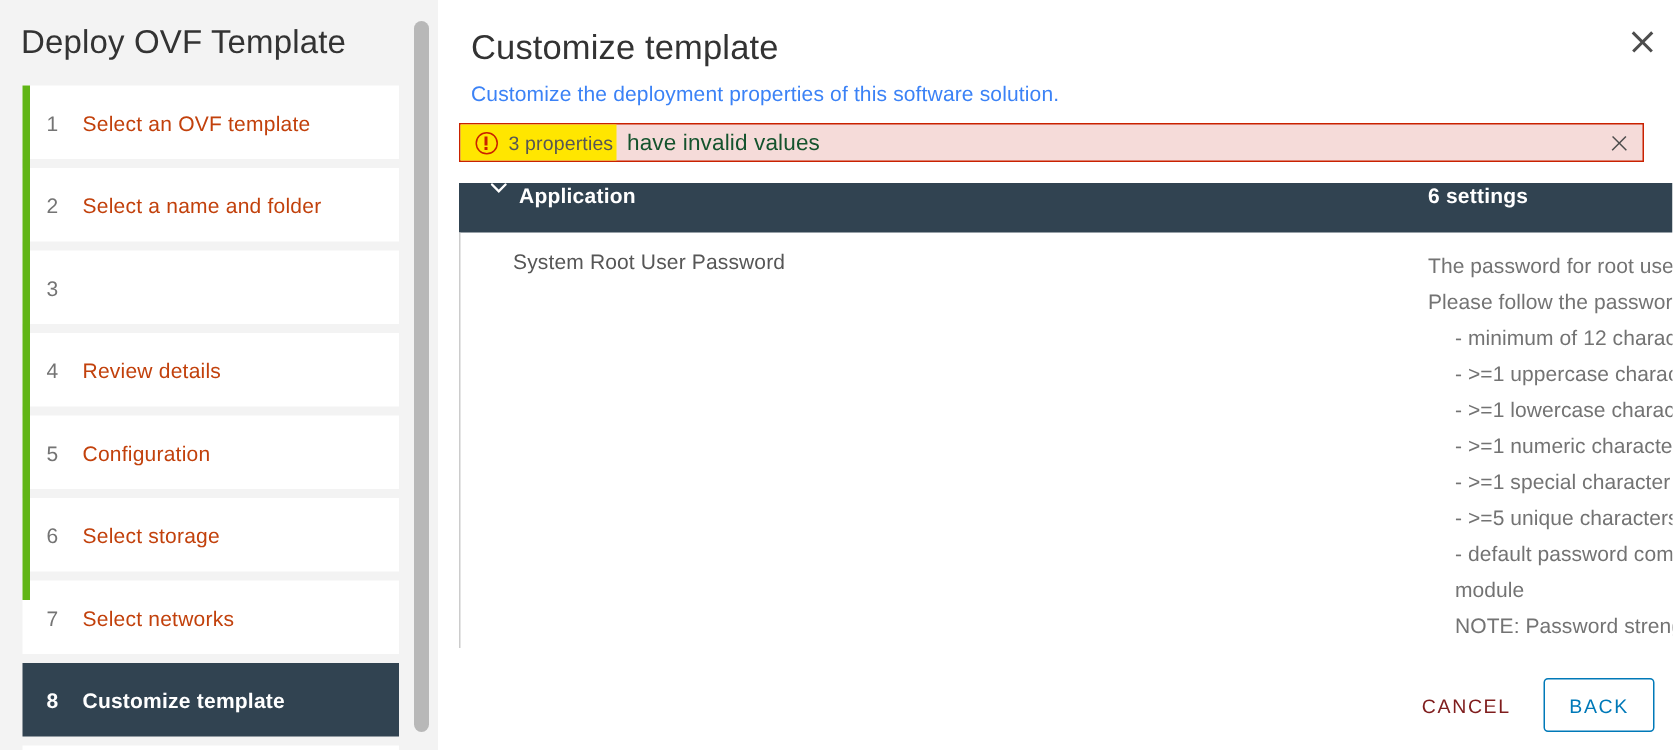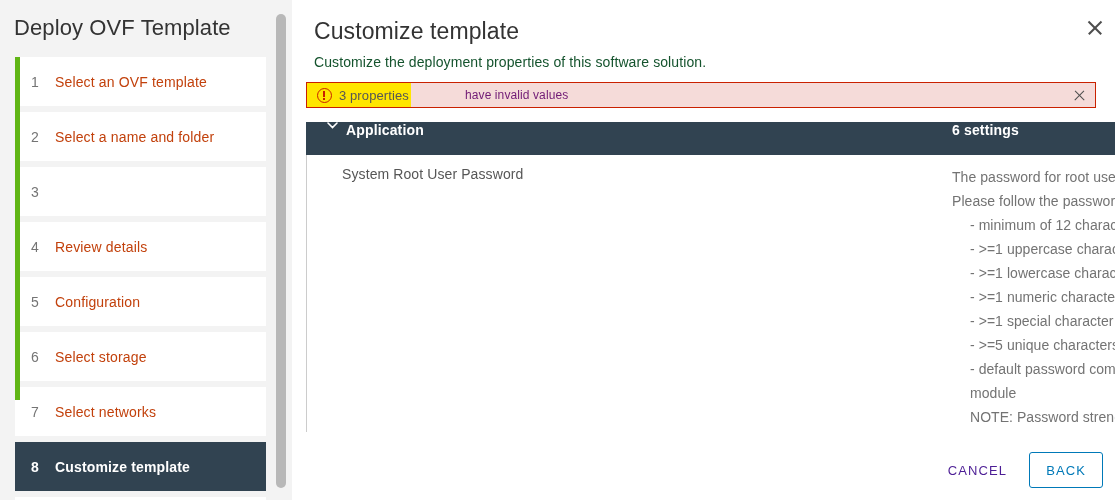--- a/index.html
+++ b/index.html
@@ -159,38 +159,37 @@
     letter-spacing: 0.1px;
     line-height: 30px;
     white-space: nowrap;
   }
 
   #page-subtitle {
     position: absolute;
     left: 22px;
     top: 54px;
     font-size: 14px;
-    color: #14532d;
+    color: #3b82f6;
     letter-spacing: 0.1px;
     white-space: nowrap;
   }
 
   
   #alert-banner {
     position: absolute;
     left: 14px;
     top: 82px;
     width: 790px;
     height: 26px;
     background: #f5dbd9;
     border: 1px solid #c92100;
     box-sizing: border-box;
     display: flex;
     align-items: center;
-    padding-left: 47px;
   }
   #alert-highlight {
     position: absolute;
     left: 0px;
     top: 0px;
     height: 24px;
     background: #ffe600;
     display: flex;
     align-items: center;
     padding-right: 0px;
@@ -224,22 +223,22 @@
     height: 1.6px;
     background: #c92100;
   }
   #alert-strong {
     font-size: 13px;
     color: #565656;
     letter-spacing: 0.1px;
     padding-right: 2px;
   }
   #alert-rest {
-    font-size: 12px;
-    color: #701a75;
+    font-size: 15px;
+    color: #14532d;
     letter-spacing: 0.1px;
     margin-left: 0px;
     padding-left: 3px;
   }
   #alert-close {
     position: absolute;
     right: 8px;
     top: 5px;
     width: 15px;
     height: 15px;
@@ -342,21 +341,21 @@
   .btn {
     font-family: "Liberation Sans", sans-serif;
     font-size: 13px;
     letter-spacing: 1.1px;
     cursor: pointer;
     box-sizing: border-box;
   }
   #btn-cancel {
     background: transparent;
     border: none;
-    color: #4c1d95;
+    color: #7f1d1d;
     padding: 8px 10px;
   }
   #btn-back {
     background: #ffffff;
     border: 1px solid #0079b8;
     color: #0079b8;
     border-radius: 3px;
     height: 36px;
     min-width: 72px;
     padding: 0 16px;

